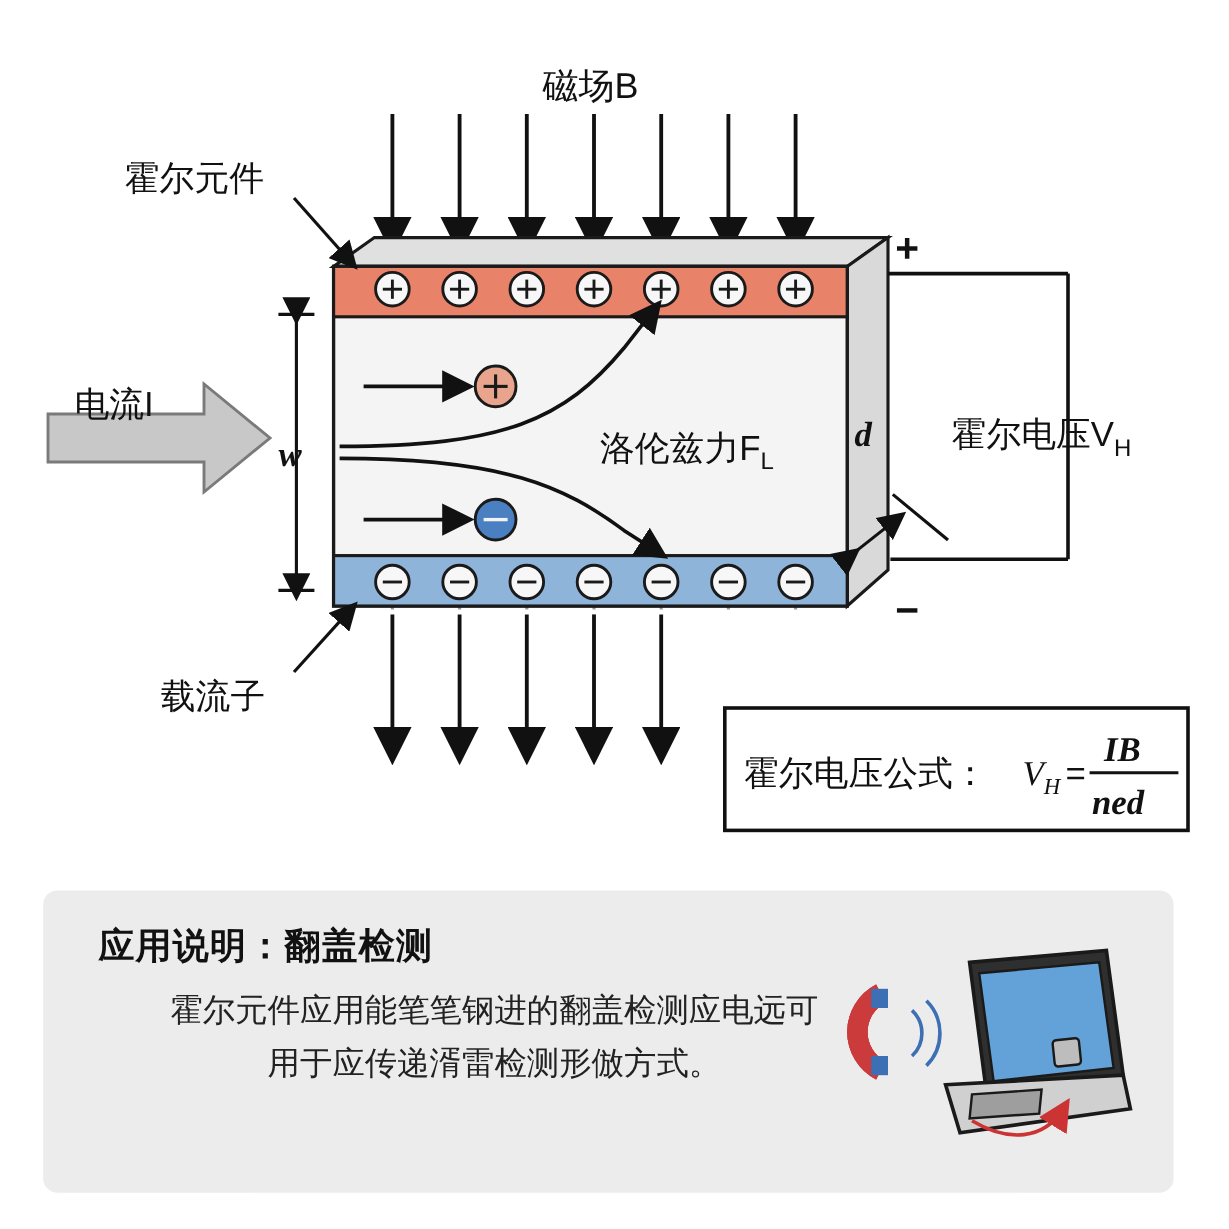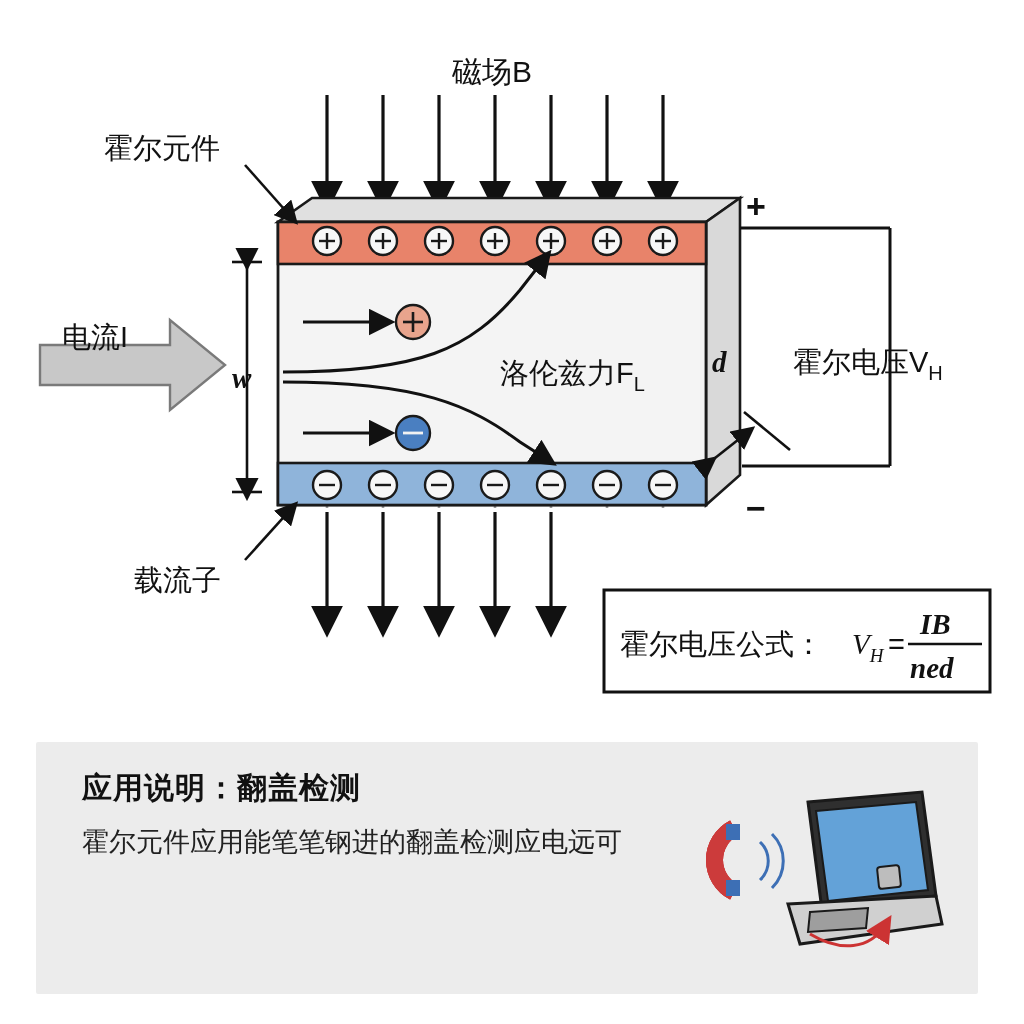--- a/index.html
+++ b/index.html
@@ -44,39 +44,40 @@
     font-weight: bold;
     fill: #111;
   }
   .footer-box {
     position: absolute;
     left: 36px;
     top: 742px;
     width: 942px;
     height: 252px;
     background: #ececec;
-    border-radius: 2px;
+    border-radius: 12px;
   }
   .footer-title {
     position: absolute;
     left: 46px;
     top: 26px;
     font-size: 30px;
     font-weight: bold;
     color: #111;
     letter-spacing: 1px;
   }
   .footer-body {
     position: absolute;
     left: 46px;
     top: 78px;
     width: 660px;
     font-size: 27px;
     line-height: 44px;
     color: #222;
+    text-align: center;
   }
   .footer-art {
     position: absolute;
     right: 28px;
     top: 42px;
     width: 260px;
     height: 190px;
   }
 </style>
 </head>
@@ -287,20 +288,21 @@
       <text class="lbl ital" x="920" y="634" font-size="29" font-weight="bold">IB</text>
       <line x1="908" y1="644" x2="982" y2="644" stroke="#111111" stroke-width="2.6"></line>
       <text class="lbl ital" x="910" y="678" font-size="29" font-weight="bold">ned</text>
     </g>
   </svg>
 
   <div class="footer-box">
     <div class="footer-title">应用说明：翻盖检测</div>
     <div class="footer-body">
       <div>霍尔元件应用能笔笔钢进的翻盖检测应电远可</div>
+      <div>用于应传递湑雷检测形倣方式。</div>
     </div>
 
     <svg class="footer-art" viewBox="0 0 260 190">
 
       <g>
         <polygon points="118,18 232,8 246,112 132,126" fill="#2f2f2f" stroke="#1a1a1a" stroke-width="3"></polygon>
         <polygon points="126,27 226,18 238,106 138,117" fill="#63a2d8" stroke="#1a1a1a" stroke-width="2"></polygon>
         <rect x="188" y="82" width="22" height="22" rx="3" fill="#bdbdbd" stroke="#1a1a1a" stroke-width="2" transform="rotate(-6 199 93)"></rect>
       </g>
 

